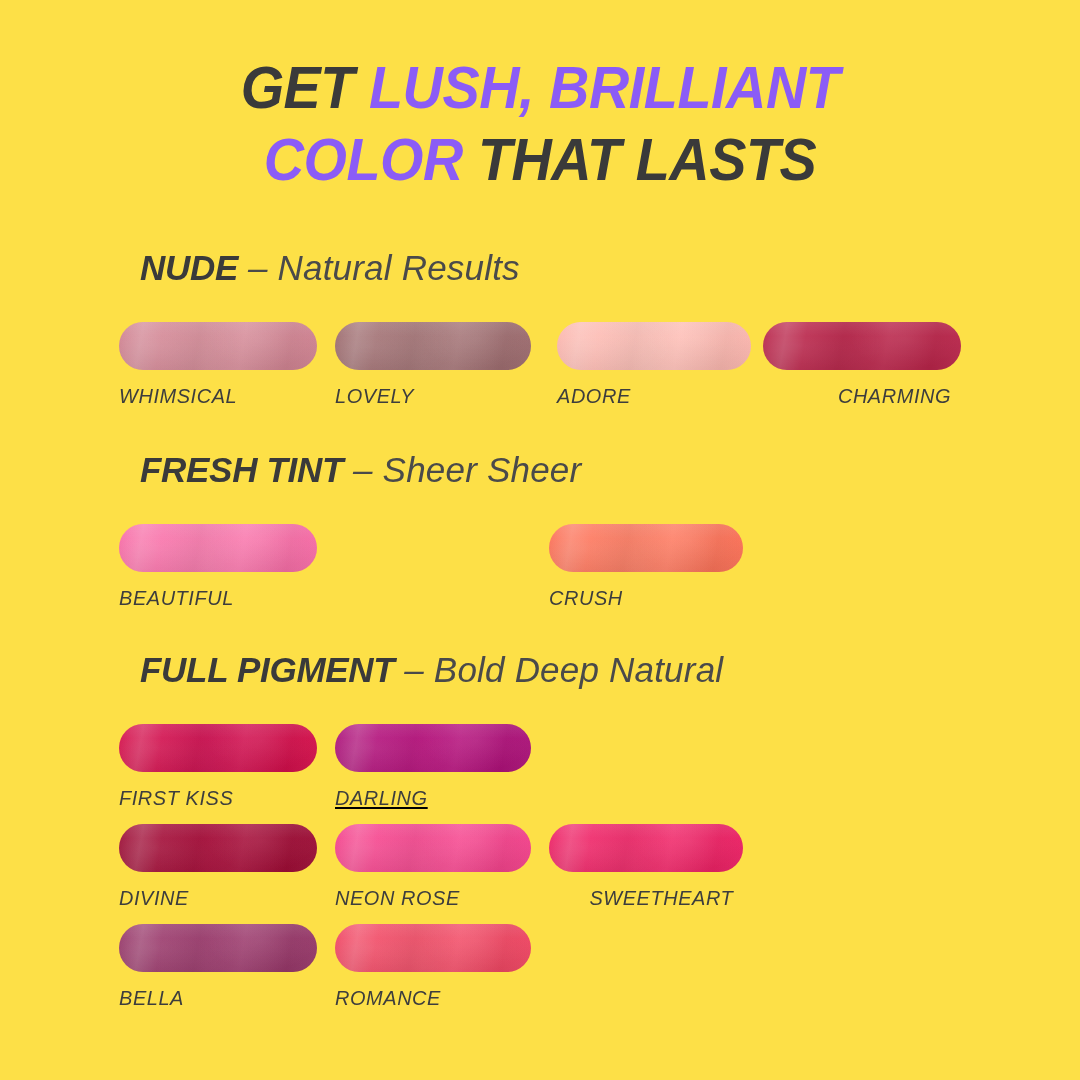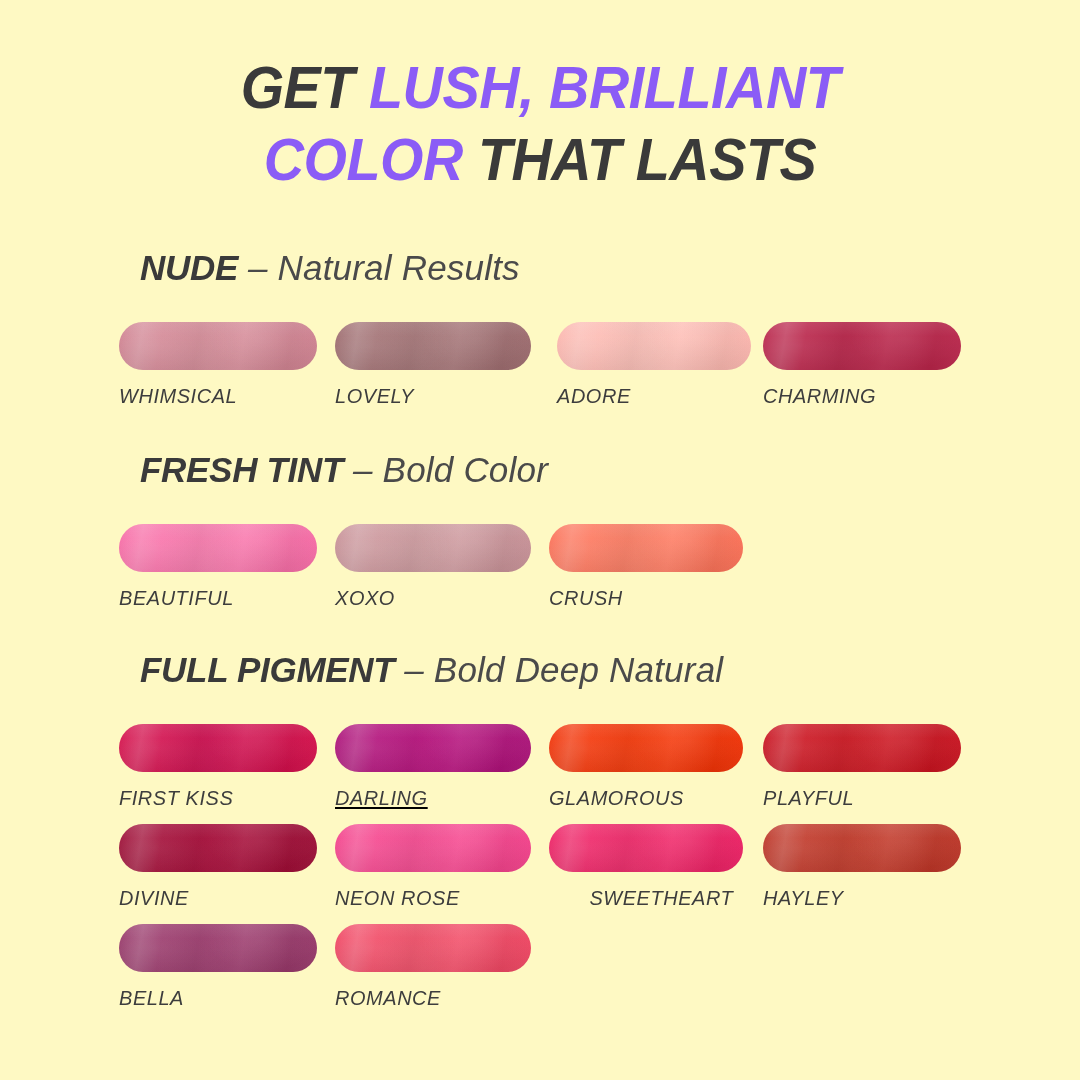--- a/index.html
+++ b/index.html
@@ -12,21 +12,21 @@
     background: #f2f1f0;
     font-family: "Liberation Sans", sans-serif;
     overflow: hidden;
     position: relative;
   }
 
   #page {
     width: 1080px;
     height: 1080px;
     position: relative;
-    background: #fef9c3;
+    background: #fde047;
   }
 
   
   .headline {
     position: absolute;
     top: 52px;
     left: 0;
     width: 1080px;
     text-align: center;
     font-family: "Liberation Sans", sans-serif;
@@ -139,80 +139,64 @@
             <div class="swatch-label">WHIMSICAL</div>
           </div>
           <div class="cell" style="left: 335px; width: 196px;">
             <div class="swatch" style="background: linear-gradient(92deg, rgb(156, 106, 109) 0%, rgb(169, 122, 124) 45%, rgb(156, 106, 109) 100%);"></div>
             <div class="swatch-label">LOVELY</div>
           </div>
           <div class="cell" style="left: 549px; width: 194px; margin-left: 8px;">
             <div class="swatch" style="background: linear-gradient(92deg, rgb(251, 181, 173) 0%, rgb(255, 195, 187) 45%, rgb(251, 181, 173) 100%);"></div>
             <div class="swatch-label">ADORE</div>
           </div>
-          <div class="cell" style="left: 763px; width: 198px;">
+          <div class="cell" style="left: 763px; width: 198px; text-align: right;">
             <div class="swatch" style="background: linear-gradient(92deg, rgb(185, 37, 74) 0%, rgb(185, 37, 74) 45%, rgb(185, 37, 74) 100%);"></div>
             <div class="swatch-label">CHARMING</div>
           </div>
         </div>
       </div>
       <div class="section">
-        <div class="section-head" style="top: 450px;"><span class="strong">FRESH TINT</span><span class="soft"> – Bold Color</span></div>
+        <div class="section-head" style="top: 450px;"><span class="strong">FRESH TINT</span><span class="soft"> – Sheer Sheer</span></div>
         <div class="row" style="top: 524px; padding-left: 48px;">
           <div class="cell" style="left: 119px; width: 198px;">
             <div class="swatch" style="background: linear-gradient(92deg, rgb(247, 106, 165) 0%, rgb(251, 127, 177) 45%, rgb(247, 106, 165) 100%);"></div>
             <div class="swatch-label">BEAUTIFUL</div>
-          </div>
-          <div class="cell" style="left: 335px; width: 196px;">
-            <div class="swatch" style="background: linear-gradient(92deg, rgb(199, 144, 150) 0%, rgb(210, 160, 164) 45%, rgb(199, 144, 150) 100%);"></div>
-            <div class="swatch-label">XOXO</div>
           </div>
           <div class="cell" style="left: 549px; width: 194px;">
             <div class="swatch" style="background: linear-gradient(92deg, rgb(251, 111, 85) 0%, rgb(255, 129, 104) 45%, rgb(251, 111, 85) 100%);"></div>
             <div class="swatch-label">CRUSH</div>
           </div>
         </div>
       </div>
       <div class="section">
         <div class="section-head" style="top: 650px;"><span class="strong">FULL PIGMENT</span><span class="soft"> – Bold Deep Natural</span></div>
         <div class="row" style="top: 724px;">
           <div class="cell" style="left: 119px; width: 198px;">
             <div class="swatch" style="background: linear-gradient(92deg, rgb(212, 15, 74) 0%, rgb(207, 17, 82) 45%, rgb(212, 15, 74) 100%);"></div>
             <div class="swatch-label">FIRST KISS</div>
           </div>
           <div class="cell" style="left: 335px; width: 196px; text-decoration: underline;">
             <div class="swatch" style="background: linear-gradient(92deg, rgb(171, 17, 120) 0%, rgb(187, 21, 128) 45%, rgb(171, 17, 120) 100%);"></div>
             <div class="swatch-label">DARLING</div>
           </div>
-          <div class="cell" style="left: 549px; width: 194px;">
-            <div class="swatch" style="background: linear-gradient(92deg, rgb(240, 49, 5) 0%, rgb(247, 60, 13) 45%, rgb(240, 49, 5) 100%);"></div>
-            <div class="swatch-label">GLAMOROUS</div>
-          </div>
-          <div class="cell" style="left: 763px; width: 198px;">
-            <div class="swatch" style="background: linear-gradient(92deg, rgb(200, 18, 31) 0%, rgb(207, 26, 36) 45%, rgb(200, 18, 31) 100%);"></div>
-            <div class="swatch-label">PLAYFUL</div>
-          </div>
         </div>
         <div class="row" style="top: 824px;">
           <div class="cell" style="left: 119px; width: 198px;">
             <div class="swatch" style="background: linear-gradient(92deg, rgb(156, 13, 53) 0%, rgb(171, 15, 60) 45%, rgb(156, 13, 53) 100%);"></div>
             <div class="swatch-label">DIVINE</div>
           </div>
           <div class="cell" style="left: 335px; width: 196px;">
             <div class="swatch" style="background: linear-gradient(92deg, rgb(243, 64, 138) 0%, rgb(248, 78, 148) 45%, rgb(243, 64, 138) 100%);"></div>
             <div class="swatch-label">NEON ROSE</div>
           </div>
           <div class="cell" style="left: 549px; width: 194px; text-align: right;">
             <div class="swatch" style="background: linear-gradient(92deg, rgb(236, 31, 99) 0%, rgb(242, 45, 109) 45%, rgb(236, 31, 99) 100%);"></div>
             <div class="swatch-label">SWEETHEART</div>
           </div>
-          <div class="cell" style="left: 763px; width: 198px;">
-            <div class="swatch" style="background: linear-gradient(92deg, rgb(188, 52, 38) 0%, rgb(197, 61, 45) 45%, rgb(188, 52, 38) 100%);"></div>
-            <div class="swatch-label">HAYLEY</div>
-          </div>
         </div>
         <div class="row" style="top: 924px;">
           <div class="cell" style="left: 119px; width: 198px;">
             <div class="swatch" style="background: linear-gradient(92deg, rgb(150, 55, 104) 0%, rgb(160, 63, 113) 45%, rgb(150, 55, 104) 100%);"></div>
             <div class="swatch-label">BELLA</div>
           </div>
           <div class="cell" style="left: 335px; width: 196px;">
             <div class="swatch" style="background: linear-gradient(92deg, rgb(239, 68, 97) 0%, rgb(244, 84, 109) 45%, rgb(239, 68, 97) 100%);"></div>
             <div class="swatch-label">ROMANCE</div>
           </div>

